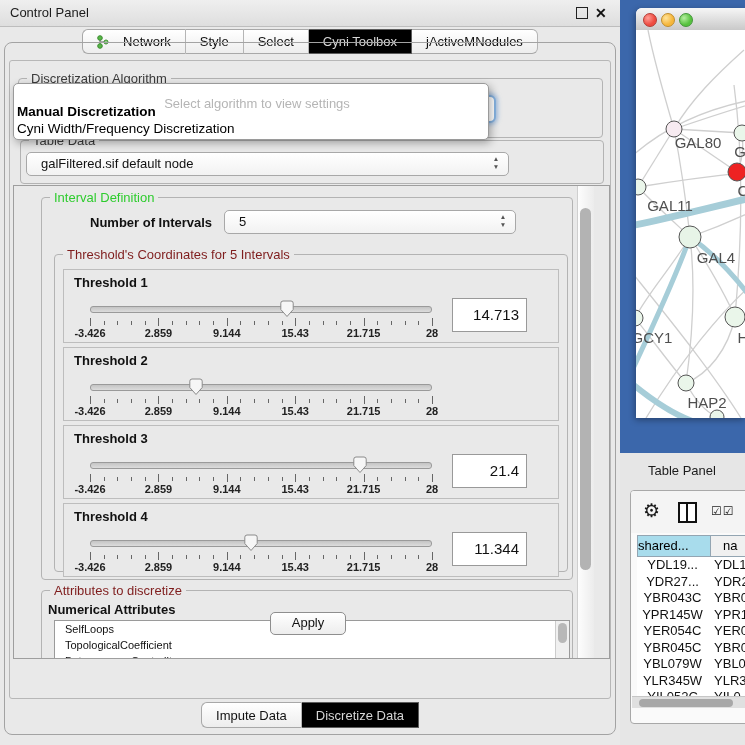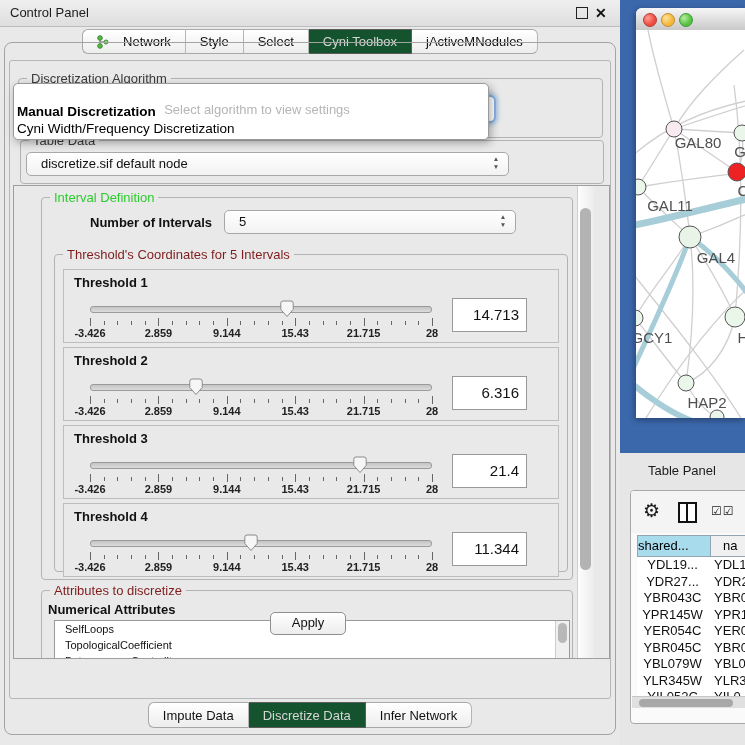--- a/index.html
+++ b/index.html
@@ -16,21 +16,21 @@
   #close-ic{position:absolute;left:595px;top:4px;font-size:14px;font-weight:bold;color:#111;line-height:18px;}
 
   .tabrow{display:flex;justify-content:center;align-items:stretch;}
   #toptabs{left:0;top:29px;width:620px;height:25px;}
   #bottabs{left:0;top:702px;width:620px;height:26px;}
   .tab{background:linear-gradient(#ffffff,#ededed);border-top:1px solid #a8a8a8;border-bottom:1px solid #a8a8a8;
        border-right:1px solid #b5b5b5;padding:0 14px;font-size:13px;color:#111;
        display:flex;align-items:center;gap:14px;cursor:default;}
   .tab.first{border-left:1px solid #a8a8a8;border-radius:6px 0 0 6px;}
   .tab.last{border-radius:0 6px 6px 0;}
-  .tab.sel{background:#14532d;color:#d6d6d6;border-color:#5c5c5c;}
+  .tab.sel{background:#000000;color:#d6d6d6;border-color:#5c5c5c;}
 
   #outerbox{left:4px;top:42px;width:610px;height:691px;border:1px solid #a3a3a3;border-radius:8px;}
   #innerpanel{left:9px;top:60px;width:600px;height:637px;border:1px solid #b7b7b7;border-radius:3px;background:#e9e9e9;}
 
   .group{position:absolute;border:1px solid #b3b3b3;border-radius:4px;}
   .glabel{position:absolute;top:-8px;left:8px;background:#e9e9e9;padding:0 4px;font-size:13px;white-space:nowrap;}
   .glabel.green{color:#2ecc2e;}
   .glabel.blue{color:#7f1d1d;}
   .glabel.dark{color:#3a3a3a;}
 
@@ -41,21 +41,21 @@
   .spin{position:absolute;right:7px;top:2px;width:10px;display:flex;flex-direction:column;align-items:center;
         font-size:6.5px;color:#555;line-height:8px;}
 
   
   #focuscombo{left:30px;top:95px;width:462px;height:24px;background:#fff;border:2px solid #85b2e0;
               border-radius:6px;box-shadow:0 0 4px 2px rgba(110,160,220,.55);z-index:2;}
 
   
   #popup{left:13px;top:83px;width:474px;height:55px;background:#fff;border:1px solid #9a9a9a;border-radius:5px;
          box-shadow:2px 3px 8px rgba(0,0,0,.32);z-index:10;}
-  #popup .prompt{position:absolute;left:0;right:0;top:18px;text-align:center;font-size:13px;color:#b5b5b5;margin-left:12px;}
+  #popup .prompt{position:absolute;left:0;right:0;top:12px;text-align:center;font-size:13px;color:#b5b5b5;margin-left:12px;}
   #popup .op1{position:absolute;left:3px;top:20px;font-size:13.5px;font-weight:bold;color:#000;}
   #popup .op2{position:absolute;left:3px;top:37px;font-size:13.5px;color:#000;}
 
   
   #viewport{left:13px;top:185px;width:595px;height:472px;border:1px solid #9e9e9e;background:#e9e9e9;overflow:hidden;}
   #vscroll{position:absolute;left:563px;top:0;width:16px;height:472px;background:linear-gradient(90deg,#fdfdfd,#ececec);
            border-left:1px solid #cfcfcf;}
   #vthumb{position:absolute;left:2px;top:22px;width:11px;height:362px;background:#b3b3b3;border-radius:6px;}
 
   
@@ -174,21 +174,21 @@
   <div id="popup" class="abs">
     <div class="prompt">Select algorithm to view settings</div>
     <div class="op1">Manual Discretization</div>
     <div class="op2">Cyni Width/Frequency Discretization</div>
   </div>
 
   <div class="group" style="left:20px;top:140px;width:582px;height:42px;">
     <span class="glabel dark">Table Data</span>
   </div>
   <div class="combo abs" style="left:26px;top:152px;width:481px;height:22px;">
-    <span class="v">discretize.sif default node</span>
+    <span class="v">galFiltered.sif default node</span>
     <span class="spin">
       <span>▲</span>
         <span>▼</span>
     </span>
   </div>
 
   <div id="viewport" class="abs">
 
     <div id="ivgroup" class="group">
       <span class="glabel green">Interval Definition</span>
@@ -291,21 +291,20 @@
                 </div>
                 <div class="sl-labs">
                   <span class="tl" style="left:0%">-3.426</span>
                   <span class="tl" style="left:20%">2.859</span>
                   <span class="tl" style="left:40%">9.144</span>
                   <span class="tl" style="left:60%">15.43</span>
                   <span class="tl" style="left:80%">21.715</span>
                   <span class="tl" style="left:100%">28</span>
                 </div>
               </div>
-              <div class="thr-val">6.316</div>
             </div>
             <div class="thr" style="top: 170px;">
               <div class="thr-title">Threshold 3</div>
               <div class="sl">
                 <div class="sl-track"></div>
                 <div class="sl-thumb" style="left:calc(79.00% - 8px)">
                   <svg width="16" height="18" viewBox="0 0 16 18">
                     <path d="M4 1 H12 A2.2 2.2 0 0 1 14.2 3.2 V9.5 L8 16.5 L1.8 9.5 V3.2 A2.2 2.2 0 0 1 4 1 Z" fill="#f6f6f6" stroke="#8a8a8a"></path>
                   </svg>
                 </div>
@@ -421,23 +420,20 @@
   </div>
 
   <div id="applybtn" class="abs">Apply</div>
 
   <div id="bottabs" class="abs tabrow">
     <div class="tab first">
       <span>Impute Data</span>
     </div>
     <div class="tab sel">
       <span>Discretize Data</span>
-    </div>
-    <div class="tab last">
-      <span>Infer Network</span>
     </div>
   </div>
 </div>
 
 <div id="desktop" class="abs"></div>
 
 <div id="netwin" class="abs">
   <div id="nettitle">
     <span id="lred" class="light"></span>
     <span id="lyellow" class="light"></span>

